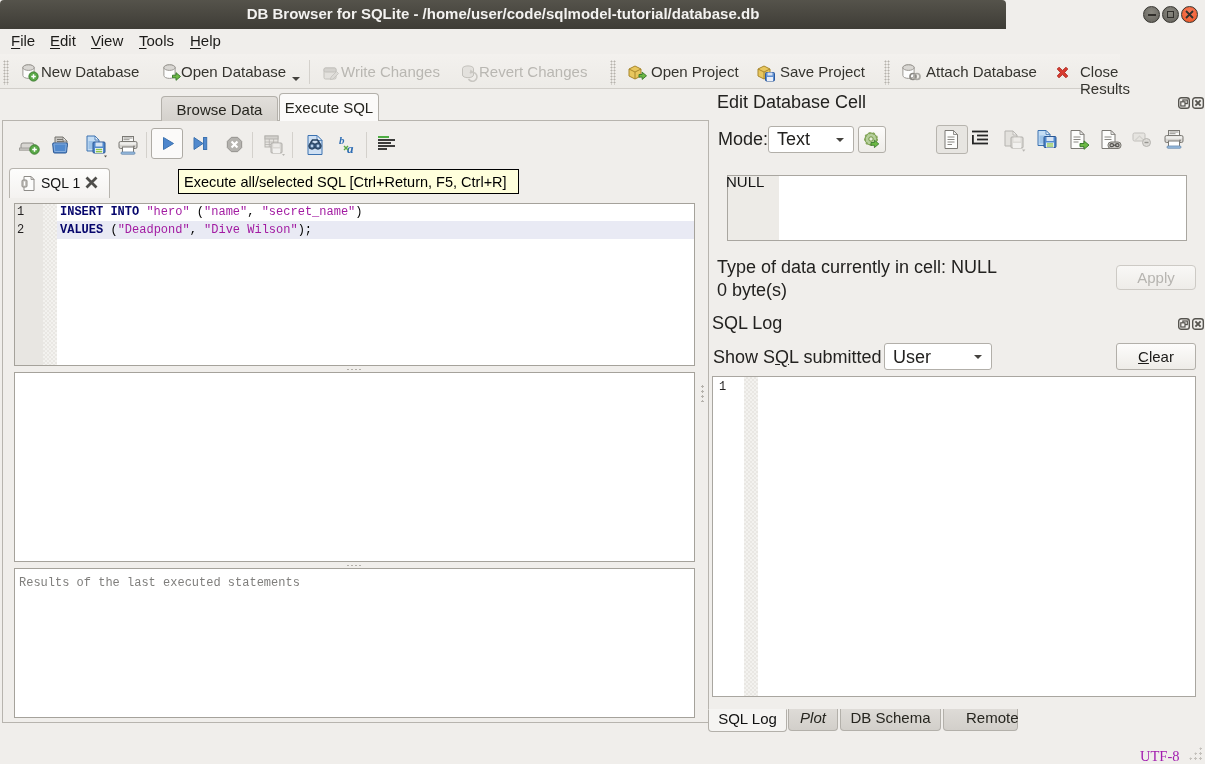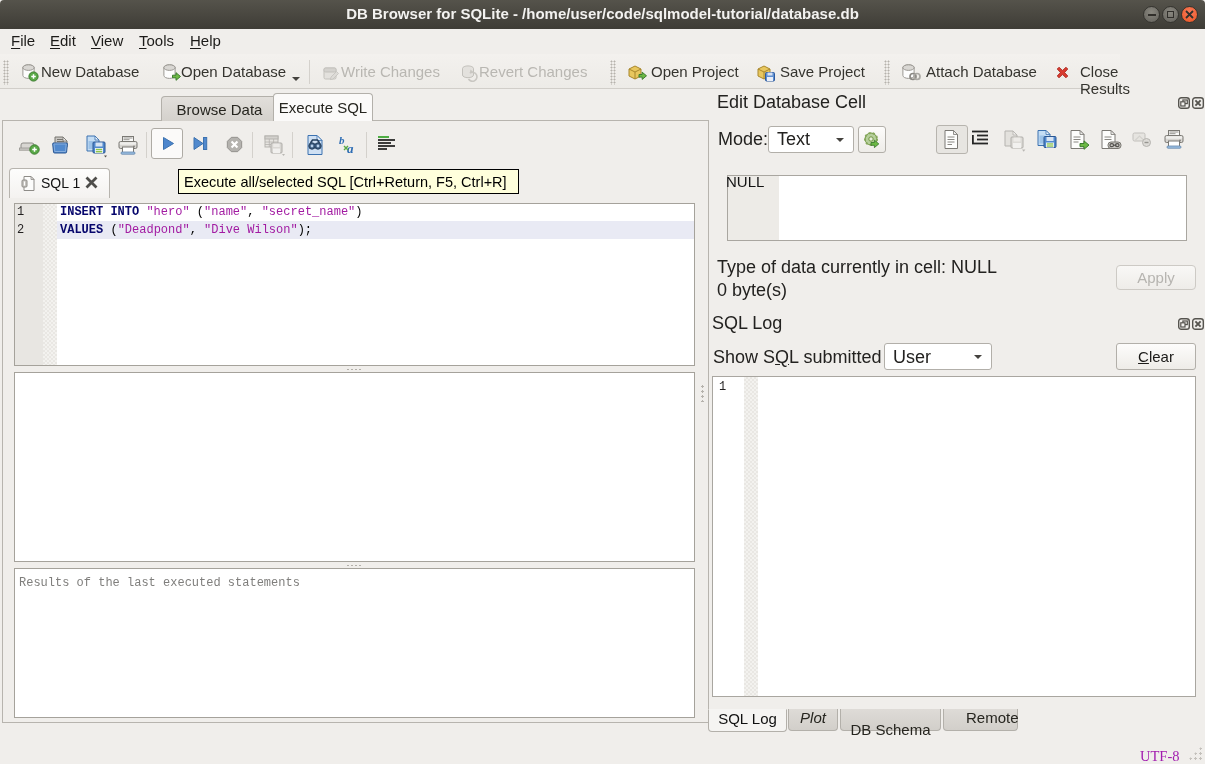--- a/index.html
+++ b/index.html
@@ -1,20 +1,20 @@
 <!DOCTYPE html>
 <html><head>
 <meta charset="utf-8">
 <style>
   * { margin:0; padding:0; box-sizing:border-box; }
   body { width:1205px; height:764px; overflow:hidden; font-family:"Liberation Sans", sans-serif; background:#f0eeeb; }
   #win { position:relative; width:1205px; height:764px; background:#f0eeeb; }
   .abs { position:absolute; }
   
-  #titlebar { left:0; top:0; width:1205px; height:29px; background:linear-gradient(#55534b,#3e3c36); border-radius:4px 4px 0 0; }
+  #titlebar { left:0; top:0; width:1006px; height:29px; background:linear-gradient(#55534b,#3e3c36); border-radius:4px 4px 0 0; }
   #title { width:100%; text-align:center; top:5px; color:#f3f2f0; font-size:15px; font-weight:bold; }
   .winbtn { top:6px; width:17px; height:17px; border-radius:50%; }
   
   #menubar { left:0; top:29px; width:1205px; height:25px; background:#f0eeeb; }
   .menuitem { top:3px; font-size:15px; color:#1c1b19; }
   .menuitem u { text-decoration-thickness:1px; text-underline-offset:2px; }
   
   #toolbar { left:0; top:54px; width:1120px; height:35px; background:linear-gradient(#f3f1ee,#edebe7); border-bottom:1px solid #d1cec9; }
   .tbtext { top:9px; font-size:15px; color:#35342f; }
   .tbgrey { color:#b9b7b2; }
@@ -123,21 +123,21 @@
         </svg></span>
     <div class="abs tbtext" style="left:926px;">Attach Database</div>
     <span id="icoCloseDb" class="abs" style="left:1054px; top:10px;"><svg width="17" height="17" viewBox="0 0 17 17">
           <path d="M3.2 5.0 L5.0 3.2 L8.5 6.4 L12.0 3.2 L13.8 5.0 L10.6 8.5 L13.8 12.0 L12.0 13.8 L8.5 10.6 L5.0 13.8 L3.2 12.0 L6.4 8.5 Z" fill="#d83b30" stroke="#a8241c" stroke-width="0.8"></path>
         </svg></span>
     <div class="abs tbtext" style="left:1080px;">Close Results</div>
   </div>
 
   <div id="pane" class="abs"></div>
   <div class="tab abs" style="left:161px; width:117px;"><span>Browse Data</span></div>
-  <div class="tab abs" id="tabactive" style="left:273px; width:100px;"><span style="top:5px;">Execute SQL</span></div>
+  <div class="tab abs" id="tabactive" style="left:279px; width:100px;"><span style="top:5px;">Execute SQL</span></div>
 
   <span id="icoNewTab" class="abs" style="left:19px; top:136px;"><svg width="22" height="19" viewBox="0 0 22 19">
         <path d="M2 9 q0-2 2-2 h9 q2 0 2 2 v4 H2 Z" fill="#d8d6d2" stroke="#8e8c88"></path>
         <rect x="0.5" y="12" width="16" height="2.2" fill="#c9c7c3" stroke="#8e8c88" stroke-width="0.7"></rect>
         <circle cx="15.5" cy="13.5" r="4.7" fill="#58a846" stroke="#3d7d30"></circle>
         <path d="M15.5 11.2 v4.6 M13.2 13.5 h4.6" stroke="#fff" stroke-width="1.5"></path>
       </svg></span>
   <span id="icoOpenFile" class="abs" style="left:51px; top:134px;"><svg width="22" height="22" viewBox="0 0 22 22">
         <path d="M4 3 h8 l4 4 v6 h-12 Z" fill="#c8c6c2" stroke="#77756f"></path>
         <path d="M12 3 l4 4 h-4 Z" fill="#edecea" stroke="#77756f" stroke-width="0.8"></path>
@@ -354,18 +354,18 @@
       <path d="M1 1 L5 5 L9 1 Z" fill="#44423e"></path>
     </svg>
   <div class="btn abs" style="left:1116px; top:343px; width:80px; height:27px; text-align:center;"><span style="position:relative; top:4px; font-size:15px; color:#1b1a18;"><u>C</u>lear</span></div>
 
   <div class="wpanel abs" style="left:712px; top:376px; width:484px; height:321px; border-color:#a9a6a0;"></div>
   <div class="abs" style="left:744px; top:377px; width:14px; height:319px; background:#f3f2ef; background-image:conic-gradient(#e9e7e3 25%, transparent 0 50%, #e9e7e3 0 75%, transparent 0); background-size:4px 4px;"></div>
   <div class="abs mono" style="left:719px; top:380px; color:#211f1f;">1</div>
 
   <div class="abs" style="left:708px; top:709px; width:79px; height:23px; background:#f5f4f2; border:1px solid #b3b0aa; border-top:1px solid #f5f4f2; border-radius:0 0 4px 4px; text-align:center;"><span style="position:relative; top:0px; font-size:15px; color:#111;">SQL Log</span></div>
   <div class="bottomtab abs" style="left:788px; width:50px;"><span style="position:relative; top:0px;font-style:italic;">Plot</span></div>
-  <div class="bottomtab abs" style="left:840px; width:101px;"><span style="position:relative; top:12px;text-align:center;">DB Schema</span></div>
+  <div class="bottomtab abs" style="left:840px; width:101px;"><span style="position:relative; top:0px;text-align:center;">DB Schema</span></div>
   <div class="bottomtab abs" style="left:943px; width:75px;padding-left:22px;"><span style="position:relative; top:0px;">Remote</span></div>
 
   <div class="abs" style="left:1140px; top:748px; font-size:14.5px; color:#a21caf;font-family:Liberation Serif, serif;">UTF-8</div>
   <div class="abs" style="left:1188px; top:746px; width:14px; height:14px; background-image:radial-gradient(circle,#c3c0bb 1px,transparent 1.3px); background-size:5px 5px; clip-path:polygon(100% 0, 100% 100%, 0 100%);"></div>
 </div>
 
 </body></html>

